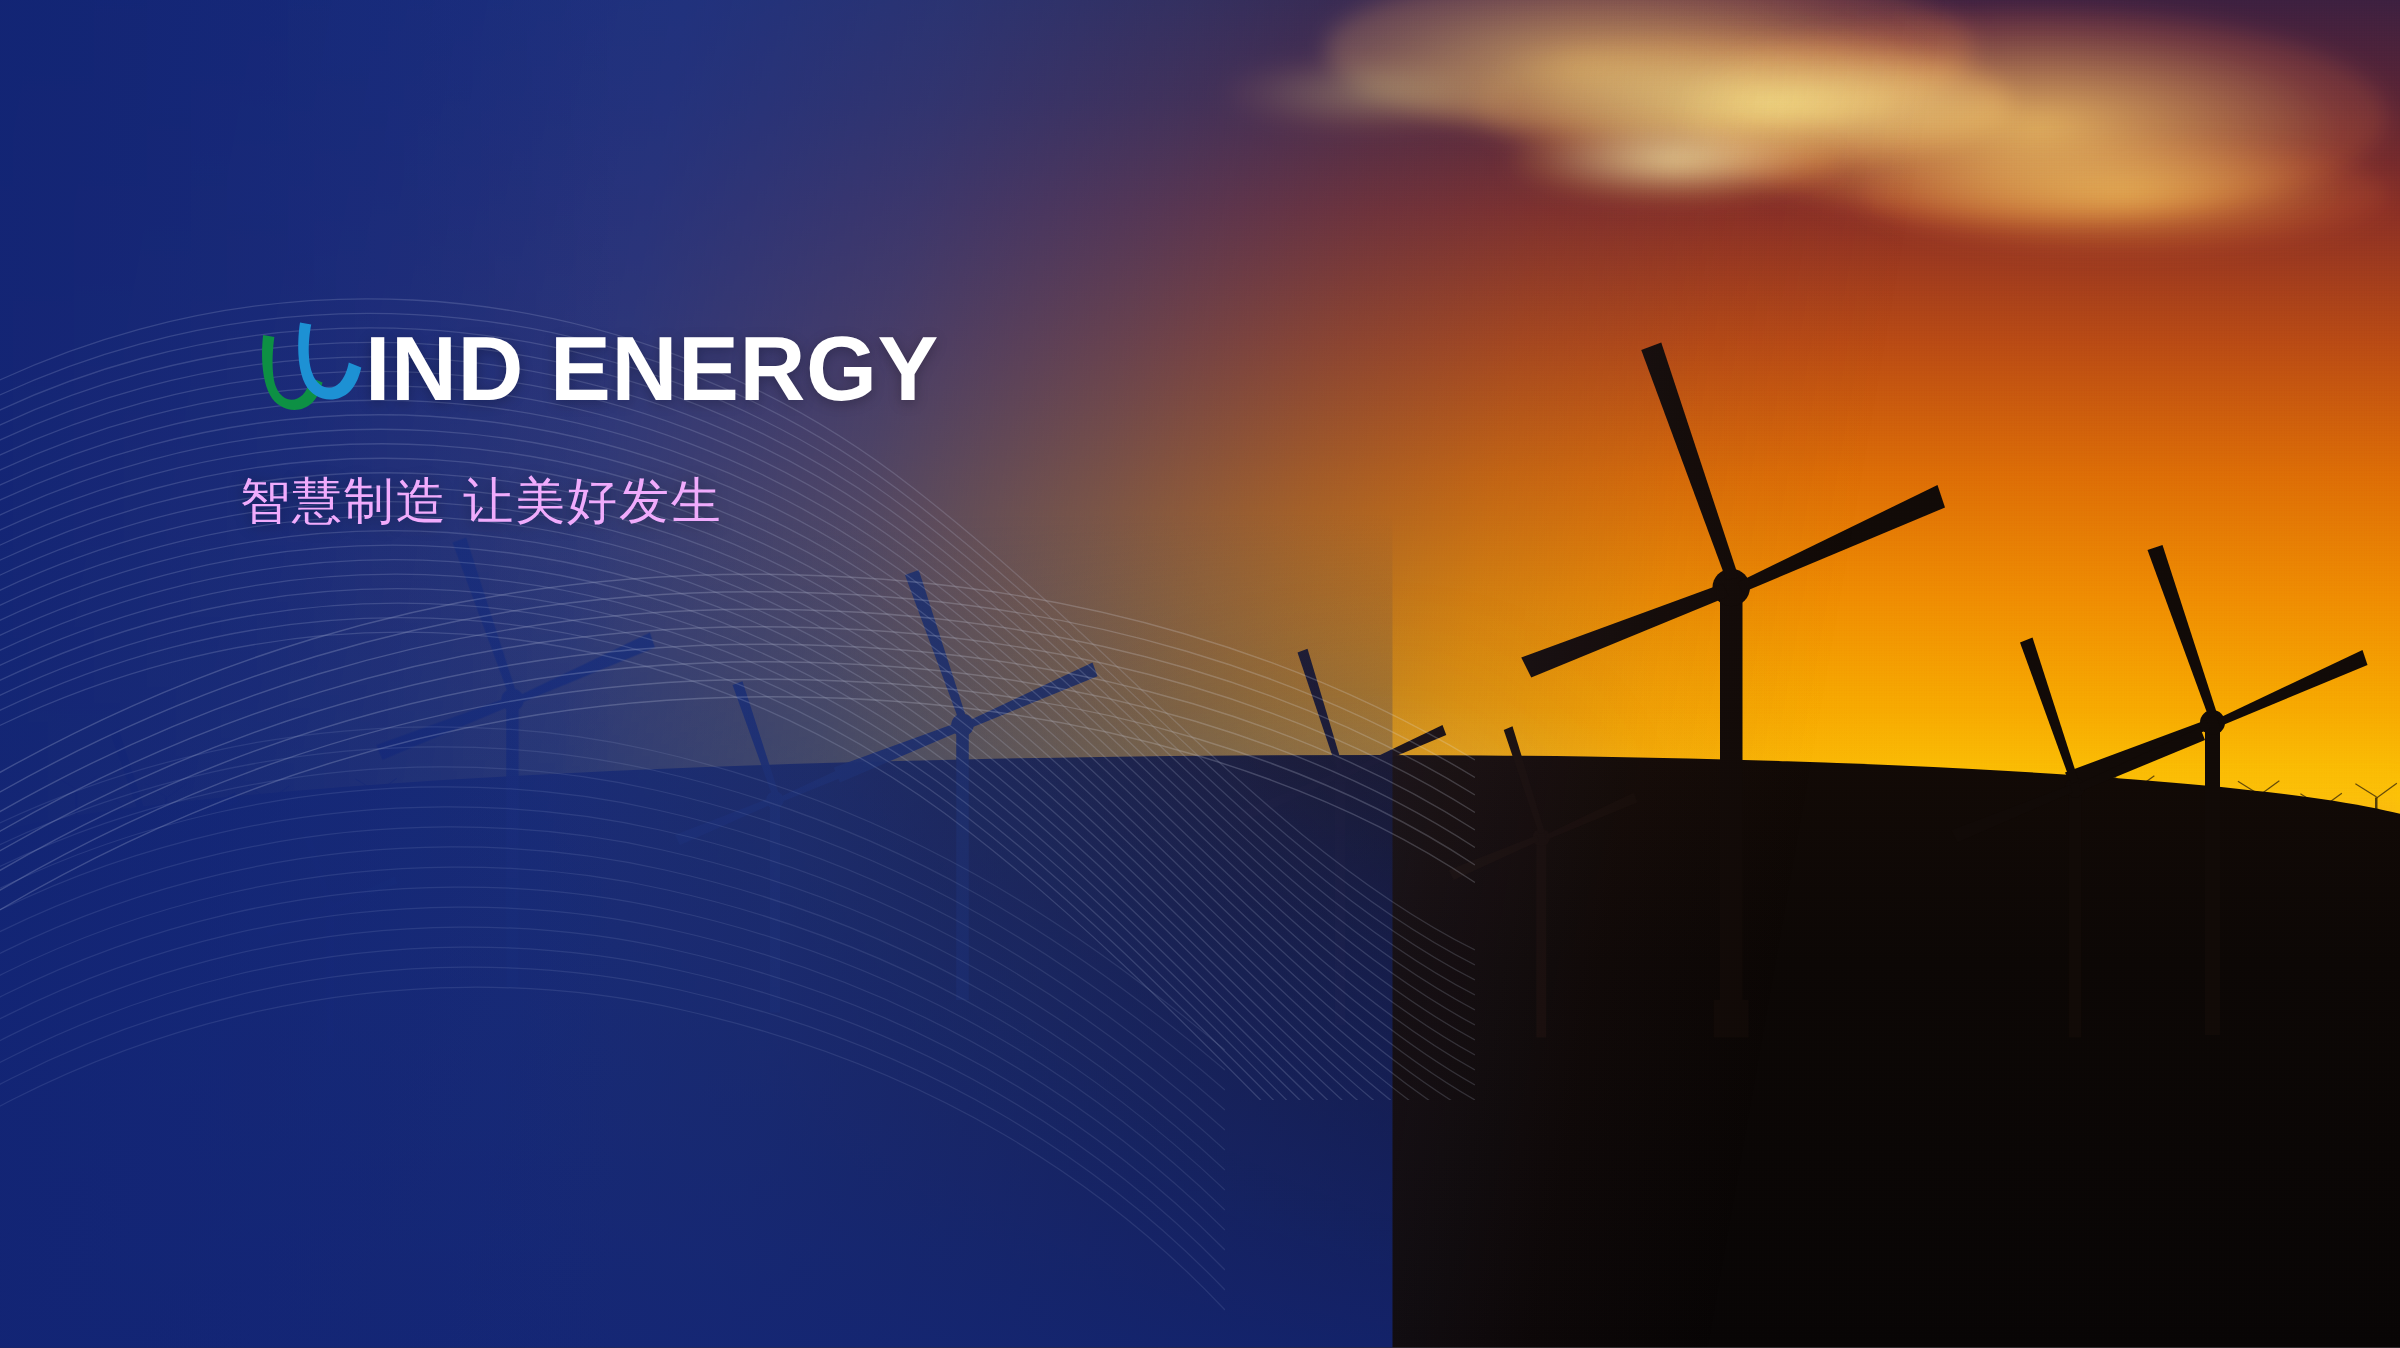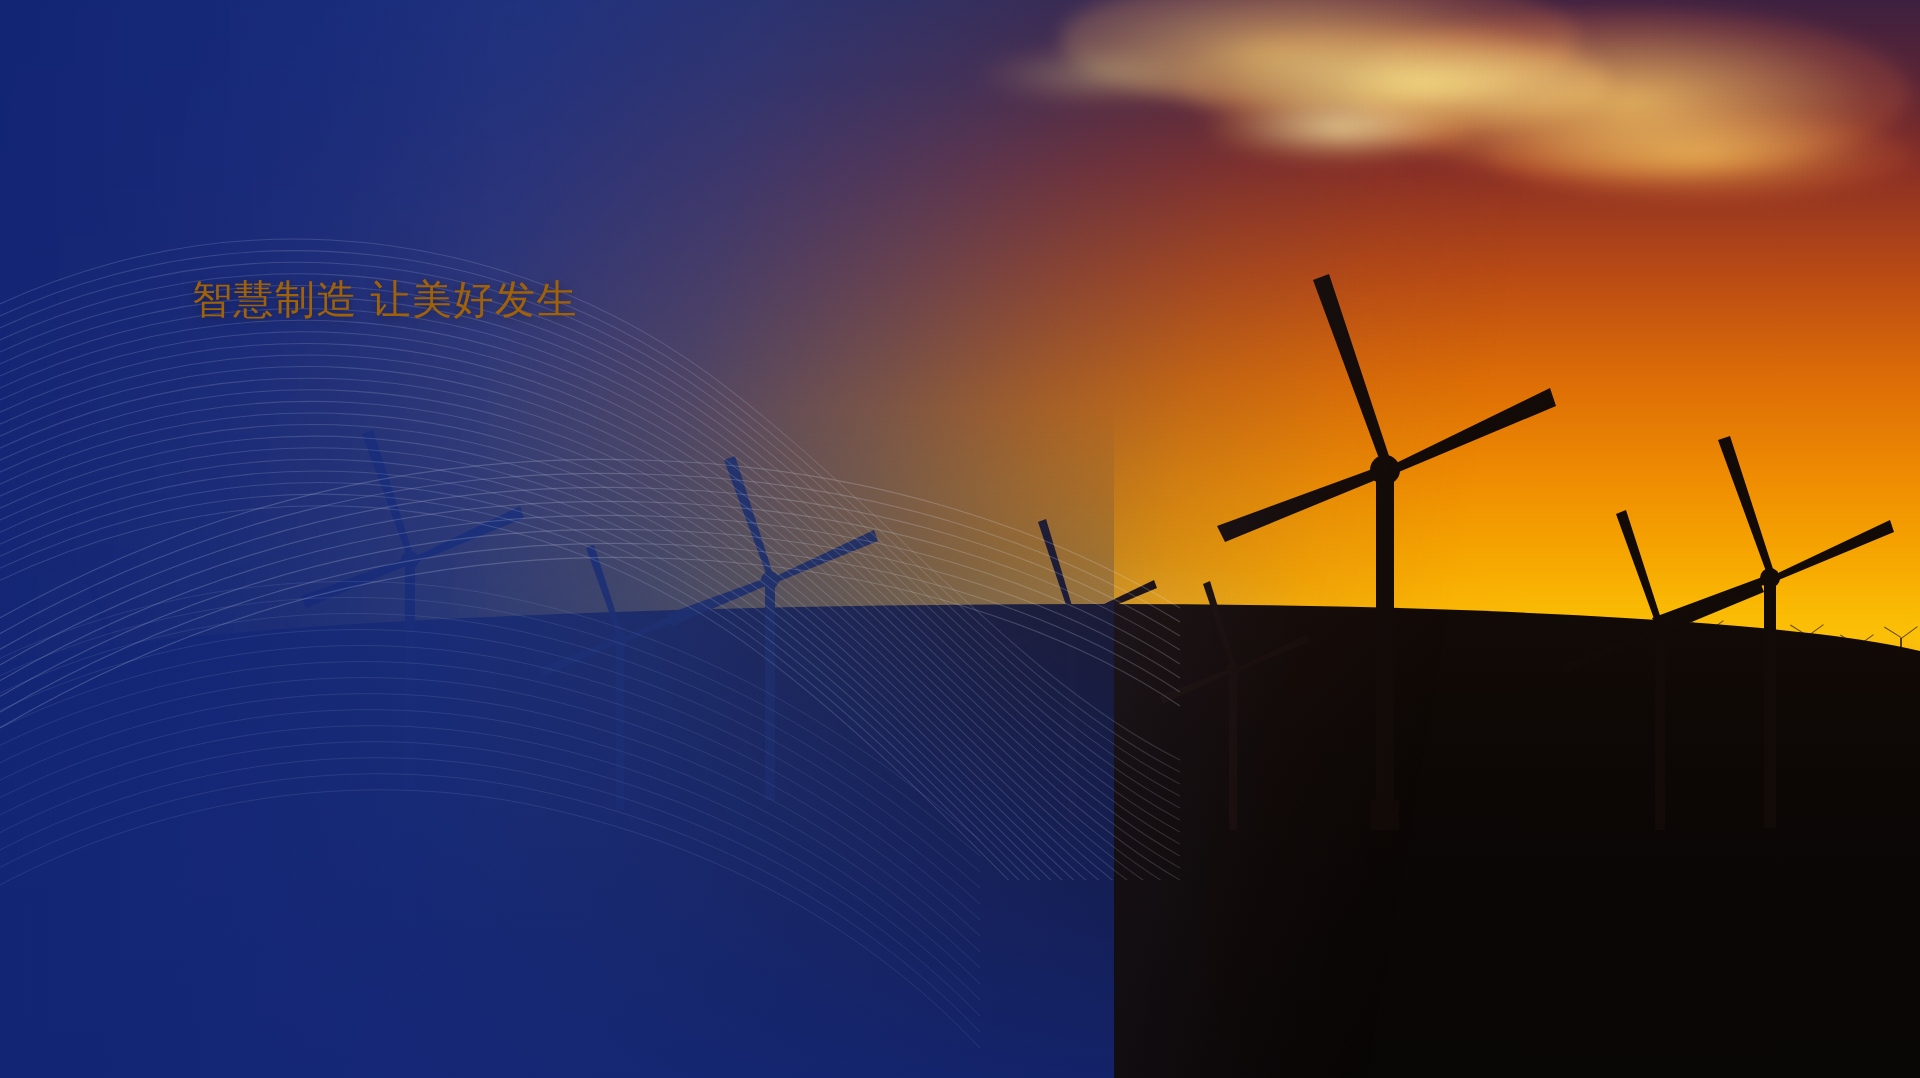--- a/index.html
+++ b/index.html
@@ -211,21 +211,21 @@
     line-height: 1;
     margin-left: -8px;
     white-space: nowrap;
     text-shadow: 0 2px 10px rgba(0,0,0,0.25);
   }
 
   .tagline {
     margin-top: 26px;
   }
   .tagline-line {
-    color: #a16207;
+    color: #f0abfc;
     font-size: 40px;
     font-weight: 500;
     line-height: 1.45;
     letter-spacing: 1.5px;
     white-space: nowrap;
     text-shadow: 0 2px 12px rgba(0,0,0,0.35);
   }
 </style>
 </head>
 <body>
@@ -436,20 +436,45 @@
       <path d="M -40,622 C 168,444 438,394 658,444 C 858,489 998,584 1100,684"></path>
       <path d="M -40,640 C 170,460 440,410 660,460 C 860,505 1000,600 1100,700"></path>
       <path d="M -40,658 C 172,476 442,426 662,476 C 862,521 1002,616 1100,716"></path>
       <path d="M -40,676 C 174,492 444,442 664,492 C 864,537 1004,632 1100,732"></path>
       <path d="M -40,694 C 176,508 446,458 666,508 C 866,553 1006,648 1100,748"></path>
     </g>
   </svg>
 
   <div class="content">
 
+    <div class="brand-row">
+
+      <svg class="logo-mark" viewBox="0 0 104 92">
+
+        <path d="M 18.5 16
+                 C 18.5 16, 14.5 46, 24 64
+                 C 31 77, 48 80, 58 70
+                 C 64 64, 66 54, 66 54
+                 L 56.5 50
+                 C 56.5 50, 55 59, 50 64
+                 C 43 71, 33 68, 29 58
+                 C 23.5 44, 27.5 17.5, 27.5 17.5 Z" fill="#0d9044"></path>
+
+        <path d="M 48 6
+                 C 48 6, 43 36, 52 55
+                 C 59 69, 77 72, 88 61
+                 C 95 54, 97 42, 97 42
+                 L 87 38
+                 C 87 38, 85.5 48, 80 54
+                 C 72.5 62, 62 58, 58 47
+                 C 52 31, 57 7.5, 57 7.5 Z" fill="#1d91d4"></path>
+      </svg>
+
+      <div class="brand-name">IND ENERGY</div>
+    </div>
 
     <div class="tagline">
       <div class="tagline-line">智慧制造 让美好发生</div>
     </div>
 
   </div>
 
 </div>
 
 </body></html>

